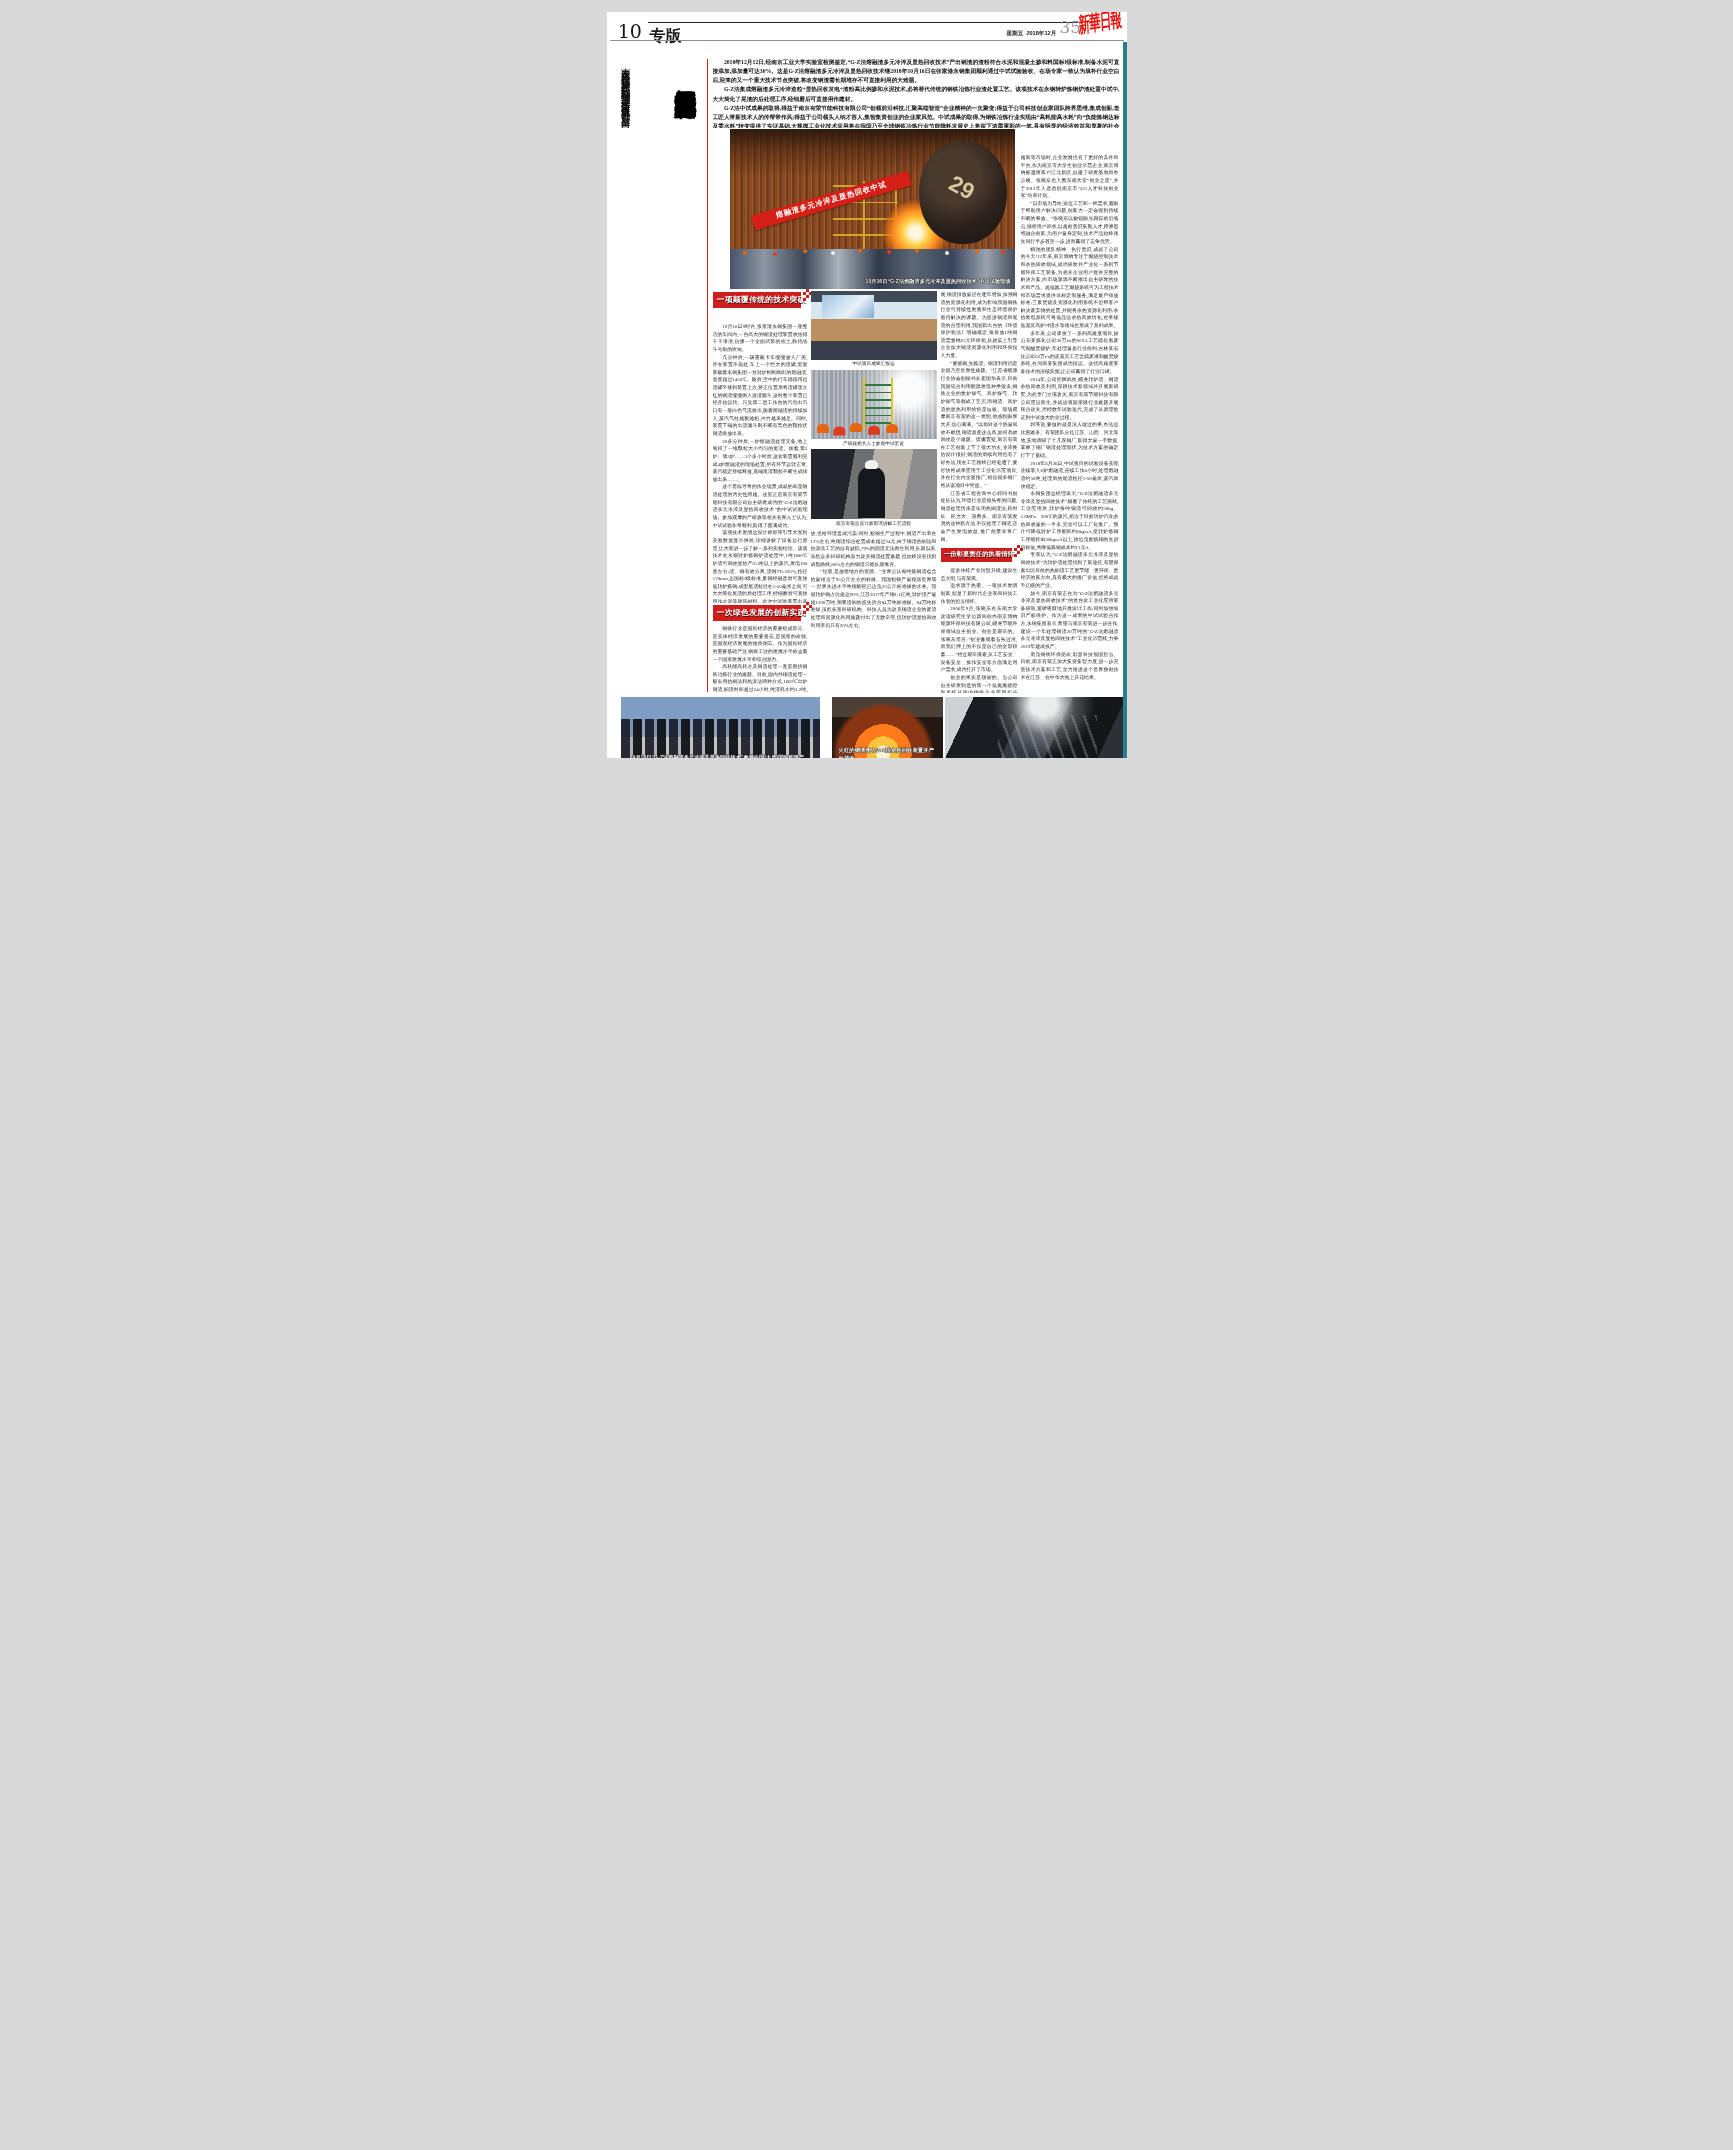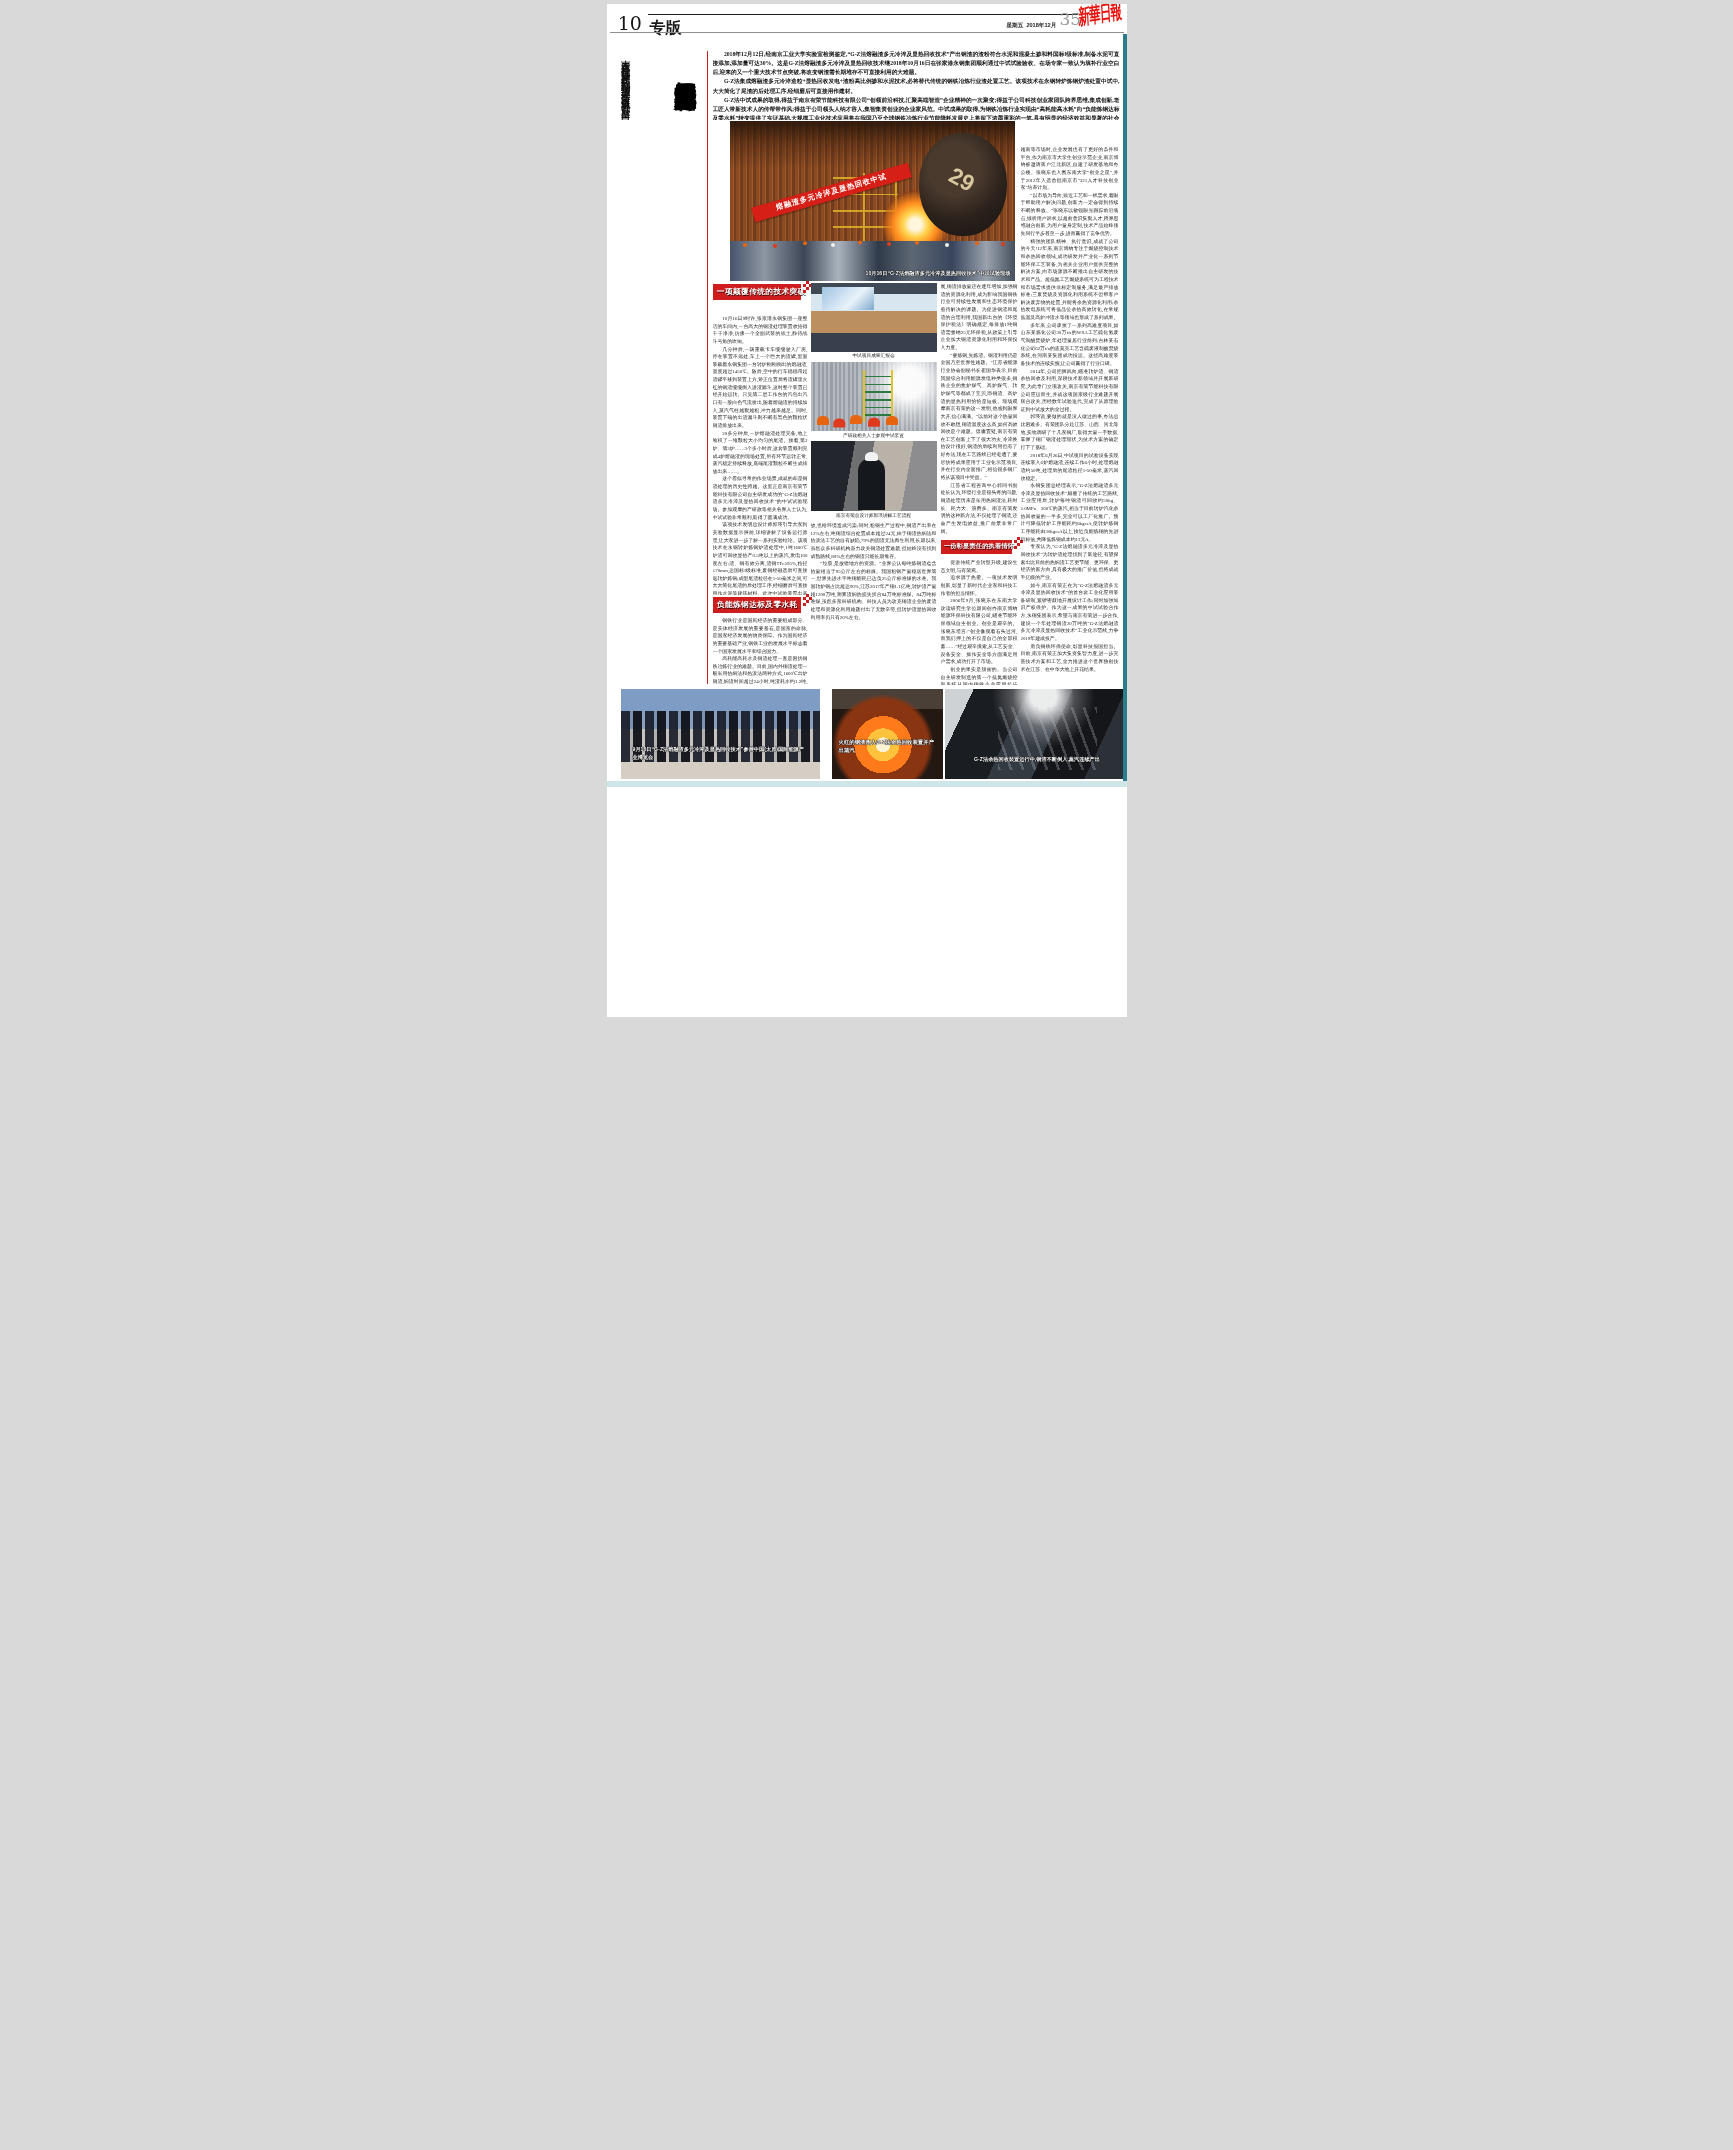--- a/index.html
+++ b/index.html
@@ -1,16 +1,16 @@
 <!DOCTYPE html>
 <html style="font-size:6.9px"><head>
 <meta charset="utf-8">
 <style>
   html,body{margin:0;padding:0;background:#d9d9d9;font-family:"Liberation Serif",serif;}
-  #page{position:relative;width:520px;height:1013px;margin:4px auto;background:#ffffff;overflow:hidden;}
+  #page{position:relative;width:520px;height:746px;margin:12px auto;background:#ffffff;overflow:hidden;}
   .abs{position:absolute;}
   
   .thin-rule{left:41px;top:10px;width:430px;height:0.6px;background:#222;}
   .thick-rule{left:3.4px;top:27.5px;width:514px;height:1.7px;background:#8f8f8f;}
   .pagenum{left:11.2px;top:9.5px;font-family:"DejaVu Serif",serif;font-size:19px;color:#151515;line-height:1;}
   .seclabel{left:43px;top:15.5px;font-family:"Liberation Sans",sans-serif;font-weight:bold;font-size:16px;color:#1a1a1a;line-height:1;}
   .dateline{left:400px;top:18px;width:56px;font-family:"Liberation Sans",sans-serif;font-size:5.6px;font-weight:bold;color:#222;white-space:nowrap;}
   .daynum{left:453px;top:6.9px;font-family:"DejaVu Serif",serif;font-size:17px;color:#9a9a9a;line-height:1;}
   .paperlogo{left:471px;top:2.6px;font-size:18px;font-weight:900;color:#e8120c;white-space:nowrap;letter-spacing:-1.3px;transform:scale(0.64,1.15) rotate(-5deg);transform-origin:left top;line-height:1;}
   
@@ -146,21 +146,21 @@
     <div class="pxbit"></div>
   </div>
   <div class="abs coltext c1">
     <p>10月16日9时许,张家港永钢集团一座整洁的车间内,一台高大的钢渣处理装置收拾得干干净净,仿佛一个全副武装的战士,静待战斗号角的吹响。</p>
     <p>几分钟后,一辆重载卡车缓缓驶入厂房,停在装置不远处,车上一个巨大的渣罐,里面装载着永钢集团一台转炉刚刚倒出的熔融渣,温度超过1450℃。随后,空中的行车稳稳吊起渣罐平移到装置上方,矫正位置后将渣罐里火红的钢渣缓缓倒入进渣漏斗,这时整个装置已经开始运转。只见第二层工作台的汽包出汽口有一股白色气流喷出,随着熔融渣的持续加入,蒸汽气柱越聚越粗,冲力越来越足。同时,装置下端的出渣漏斗则不断有黑色的颗粒状钢渣排放出来。</p>
     <p>20多分钟后,一炉熔融渣处理完备,地上堆积了一堆颗粒大小均匀的尾渣。接着,第2炉、第3炉……3个多小时后,这套装置顺利完成4炉熔融渣的现场处置,所有环节运转正常,蒸汽稳定持续释放,底端尾渣颗粒不断生成排放出来……。</p>
     <p>这个看似寻常的作业场景,成就的却是钢渣处理的历史性跨越。这里正是南京有荣节能科技有限公司自主研发成功的“G-Z法熔融渣多元冷淬及显热回收技术”的中试试验现场。参加观摩的产研政等相关各界人士认为,中试试验非常顺利,取得了圆满成功。</p>
     <p>该项技术发明总设计师郭瑛引导大家到实验数据显示屏前,详细讲解了设备运行原理,让大家进一步了解一系列实验结论。该项技术在永钢转炉炼钢炉渣处理中,1吨1600℃炉渣可回收显热产0.5吨以上的蒸汽,发电100度左右;渣、钢有效分离,渣钢TFe≥95%,粒径≤70mm,达国标I级标准,废钢经磁选后可直接返转炉炼钢;成型尾渣粒径在1-50毫米之间,可大大简化尾渣的后处理工序,经细磨后可直接用作水泥等建筑材料。此次中试验装置出来的钢渣送经南京工业大学实验室检测鉴定,比表面积400m²/kg,30%钢渣粉添加到水泥中可降低标准稠度用水量并提升砂浆性能,7d活性系数达69.3,安定性合格。该技术产出的钢渣,各性能指标均达到国标《用于水泥和混凝土中的钢渣粉》(GB/T20491-2006)中I级要求,很适合作为建筑材料。</p>
   </div>
   <div class="abs sec sec2" style="left:106px;top:593px;">
-    <div class="secbox">负能炼钢达标及零水耗</div>
+    <div class="secbox">一次绿色发展的创新实践</div>
     <div class="pxbit"></div>
   </div>
   <div class="abs coltext c1b">
     <p>钢铁行业是国民经济的重要组成部分、是实体经济发展的重要基石,是国家的命脉,是国家经济发展的物质保障。作为国民经济的重要基础产业,钢铁工业的发展水平标志着一个国家发展水平和综合国力。</p>
     <p>高耗能高耗水及钢渣处理一直是困扰钢铁冶炼行业的难题。目前,国内外钢渣处理一般采用热焖法和热泼法两种方式,1600℃出炉钢渣,焖渣时间超过24小时,吨渣耗水约1.2吨,不仅大量热能被浪费,冷却水伴生大量水解氧气,容易发生爆炸事故。</p>
   </div>
 
   <div class="abs ph ph1">
     <div class="screen"></div>
   </div>

